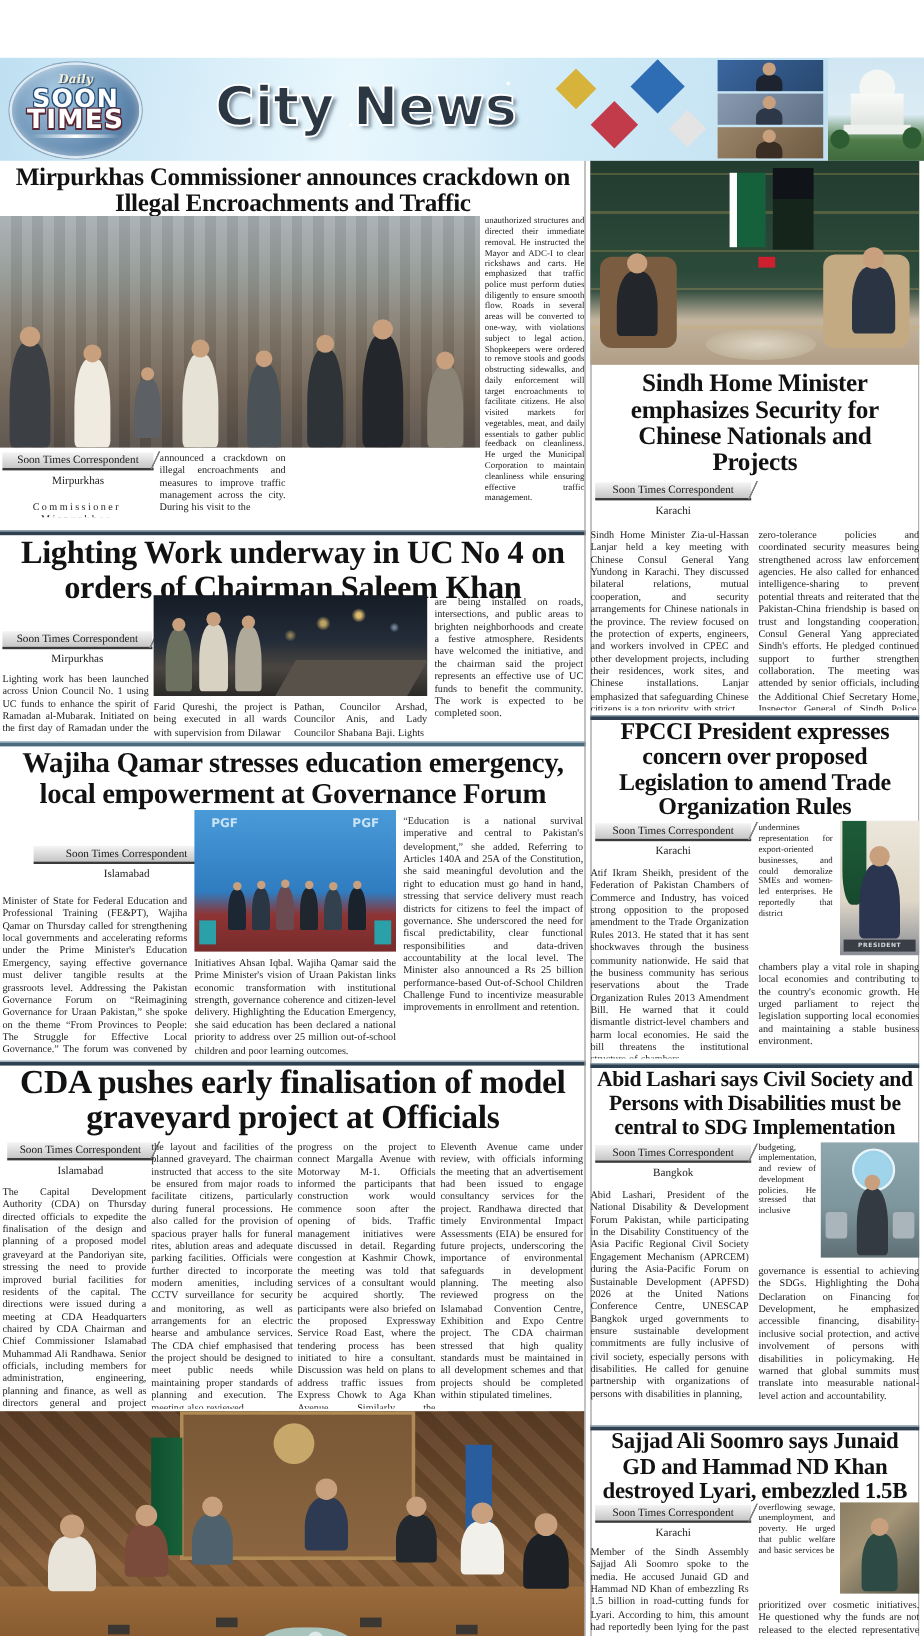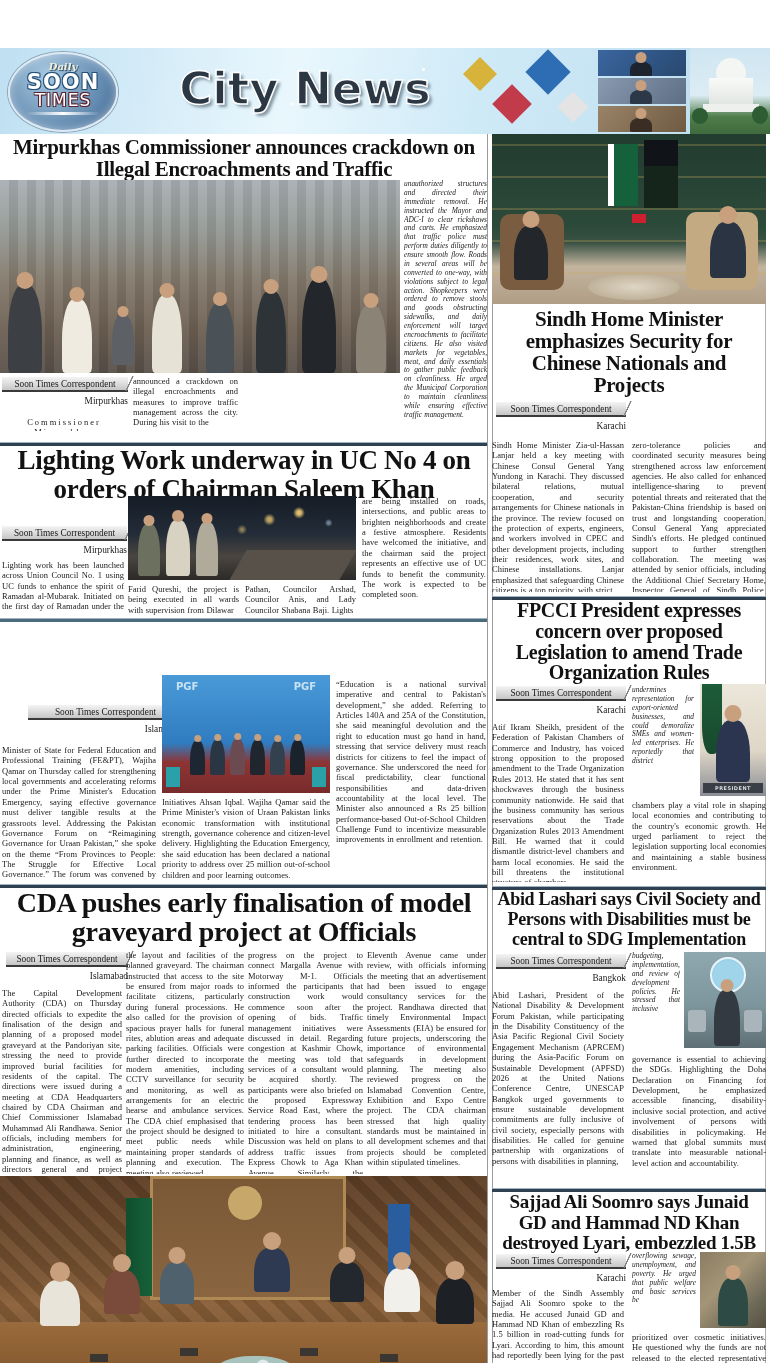--- a/index.html
+++ b/index.html
@@ -3,27 +3,27 @@
 <meta charset="utf-8">
 <style>
   html,body{margin:0;padding:0;background:#fff;}
   #page{position:relative;width:770px;height:1363px;background:#fff;overflow:hidden;
         font-family:"Liberation Serif",serif;color:#1a1a1a;margin-top:48px;}
   .sec{position:absolute;}
   .hl{position:absolute;left:0;right:0;text-align:center;font-weight:bold;color:#121212;
       font-family:"Liberation Serif",serif;letter-spacing:-0.3px;}
   .bt{position:absolute;font-size:8.5px;line-height:1.22;text-align:justify;color:#1b1b1b;
       overflow:hidden;word-spacing:.4px;}
-  .bt-xs{font-size:7.4px;line-height:1.2;font-style:italic;}
+  .bt-xs{font-size:7.4px;line-height:1.2;}
   .byl{position:absolute;}
   .byl-box{display:block;text-align:center;font-size:9.3px;padding:2px 3px 1px;
       background:linear-gradient(180deg,#f4f4f4,#c6c6c6);border-bottom:2px solid #3a3a3a;position:relative;}
   .byl-box::after{content:"";position:absolute;right:-6px;top:-1px;height:112%;width:9px;
       background:linear-gradient(115deg,transparent 44%,#808080 47%,#808080 53%,transparent 56%);}
-  .byl-city{display:block;text-align:right;font-size:9.3px;margin-top:4px;}
+  .byl-city{display:block;text-align:center;font-size:9.3px;margin-top:4px;}
   .hdiv{position:absolute;height:3px;background:#2f4150;border-top:1px solid #9fb2c0;}
   .vdiv{position:absolute;width:4px;border-left:1px solid #9a9a9a;border-right:1px solid #9a9a9a;}
   .edge{position:absolute;width:1px;background:#b0b0b0;}
   .photo{position:absolute;overflow:hidden;}
   .shape{position:absolute;}
   .pn{position:absolute;border-radius:40% 40% 10% 10% / 55% 55% 8% 8%;background:currentColor;}
   .pn::before{content:"";position:absolute;left:50%;transform:translateX(-50%);bottom:96%;
       width:50%;aspect-ratio:1/1;border-radius:50%;background:var(--sk,#c9a07e);}
   .dm{position:absolute;transform:rotate(45deg);}
   .pgf{position:absolute;font:bold 10px "DejaVu Sans",sans-serif;color:#d6ebf8;opacity:.9;}
@@ -35,21 +35,21 @@
         radial-gradient(circle at 38% 65%, rgba(255,255,255,.8) 1px, transparent 2px),
         radial-gradient(circle at 55% 25%, rgba(255,255,255,.9) 1px, transparent 2px),
         linear-gradient(100deg,#bfe0f2 0%,#e9f7fd 38%,#cfeaf7 62%,#bddcee 100%);}
   #logo{position:absolute;left:8px;top:4px;width:106px;height:76px;border-radius:50%;
       background:radial-gradient(circle at 35% 28%,#a7c8e0,#5e86ac 68%,#42648a);
       border:2px solid #dce8f2;box-shadow:0 0 0 1px #8aa6bc, inset 0 0 8px rgba(255,255,255,.5);
       text-align:center;font-family:"DejaVu Sans",sans-serif;}
   .logo-daily{font:italic bold 10px "DejaVu Serif",serif;color:#f5efd8;margin-top:7px;text-shadow:1px 1px 1px #2a4a66;}
   .logo-soon{font-weight:bold;font-size:21px;line-height:20px;color:#fff;letter-spacing:1px;
       text-shadow:1px 1px 0 #24507a,-1px -1px 0 #24507a,1px -1px 0 #24507a,-1px 1px 0 #24507a;}
-  .logo-times{font-weight:normal;font-size:17px;line-height:17px;color:#fff;letter-spacing:1px;
+  .logo-times{font-weight:bold;font-size:22px;line-height:17px;color:#fff;letter-spacing:1px;
       text-shadow:1px 1px 0 #5a2430,-1px -1px 0 #5a2430,1px -1px 0 #5a2430,-1px 1px 0 #5a2430;}
   .logo-rule{width:70%;height:3px;margin:3px auto 0;background:linear-gradient(90deg,transparent,#fff,transparent);}
   #cn-title{position:absolute;left:140px;top:12px;width:330px;text-align:center;
       font:bold 45px/58px "DejaVu Sans",sans-serif;color:#2c3744;
       -webkit-text-stroke:1.5px #fff;text-shadow:3px 3px 3px rgba(40,60,80,.5);}
   #bottombar{position:absolute;top:1352px;left:0;width:770px;height:6px;background:#2a3540;}
 </style>
 </head>
 <body>
 
@@ -124,20 +124,21 @@
       <i class="pn" style="left:68px;bottom:4px;width:22px;height:54px;color:#b0aa9a"></i>
     </div>
     <div class="bt" style="top:138px;left:128px;width:111px;height:32px">Farid Qureshi, the project is being executed in all wards with supervision from Dilawar</div>
     <div class="bt" style="top:138px;left:245px;width:111px;height:32px">Pathan, Councilor Arshad, Councilor Anis, and Lady Councilor Shabana Baji. Lights</div>
     <div class="bt" style="top:50px;left:362px;width:124px;height:120px">are being installed on roads, intersections, and public areas to brighten neighborhoods and create a festive atmosphere. Residents have welcomed the initiative, and the chairman said the project represents an effective use of UC funds to benefit the community. The work is expected to be completed soon.</div>
   </div>
 
   <div class="hdiv" style="top:570px;left:0;width:488px;background:#4a6a7e"></div>
 
   <div class="sec" style="top:575px;left:0;width:488px;height:260px">
+    <div class="hl" style="top:1px;padding:0 6px;font-size:24px;line-height:1.08">Wajiha Qamar stresses education emergency, local empowerment at Governance Forum</div>
     <div class="byl" style="top:82px;left:28px;width:155px">
       <span class="byl-box">Soon Times Correspondent</span>
       <span class="byl-city">Islamabad</span>
     </div>
     <div class="bt" style="top:122px;left:2px;width:154px;height:134px">Minister of State for Federal Education and Professional Training (FE&amp;PT), Wajiha Qamar on Thursday called for strengthening local governments and accelerating reforms under the Prime Minister's Education Emergency, saying effective governance must deliver tangible results at the grassroots level. Addressing the Pakistan Governance Forum on “Reimagining Governance for Uraan Pakistan,” she spoke on the theme “From Provinces to People: The Struggle for Effective Local Governance.” The forum was convened by Federal Minister for Planning, Development and Special</div>
     <div class="photo" style="top:52px;left:162px;width:168px;height:118px;background:linear-gradient(180deg,#4a9ad8 0%,#2f7cc0 58%,#8e3434 74%,#782b2b 100%)">
       <span class="pgf" style="left:14px;top:6px">PGF</span>
       <span class="pgf" style="right:14px;top:6px">PGF</span>
       <i class="shape" style="left:4px;bottom:6px;width:14px;height:20px;background:#2aa0a8"></i>
       <i class="shape" style="right:4px;bottom:6px;width:14px;height:20px;background:#2aa0a8"></i>

